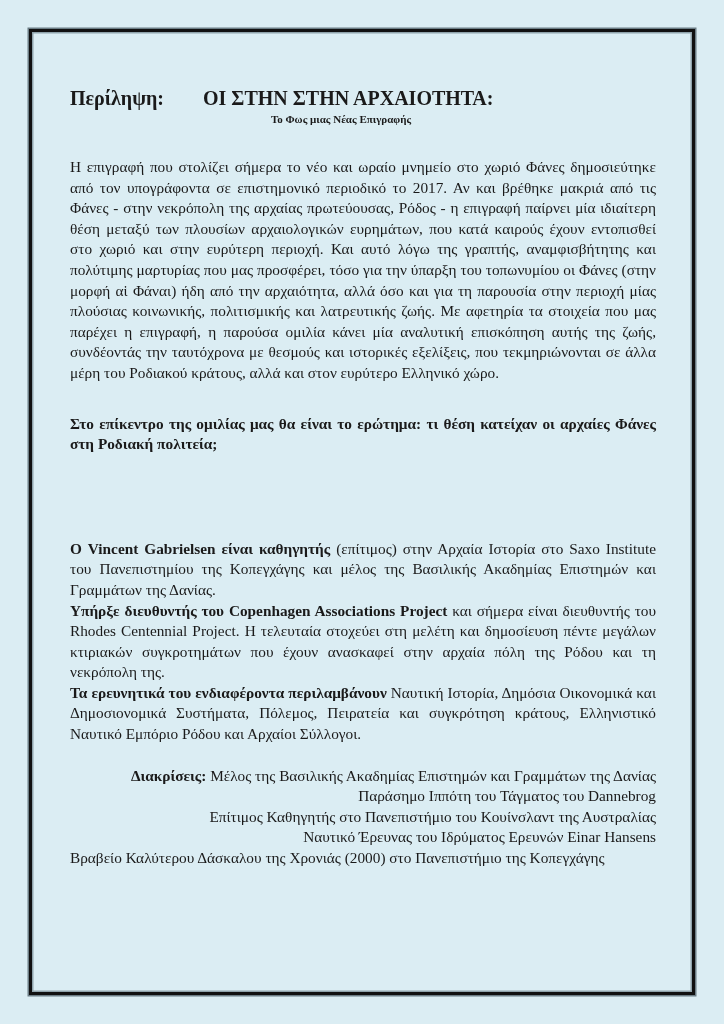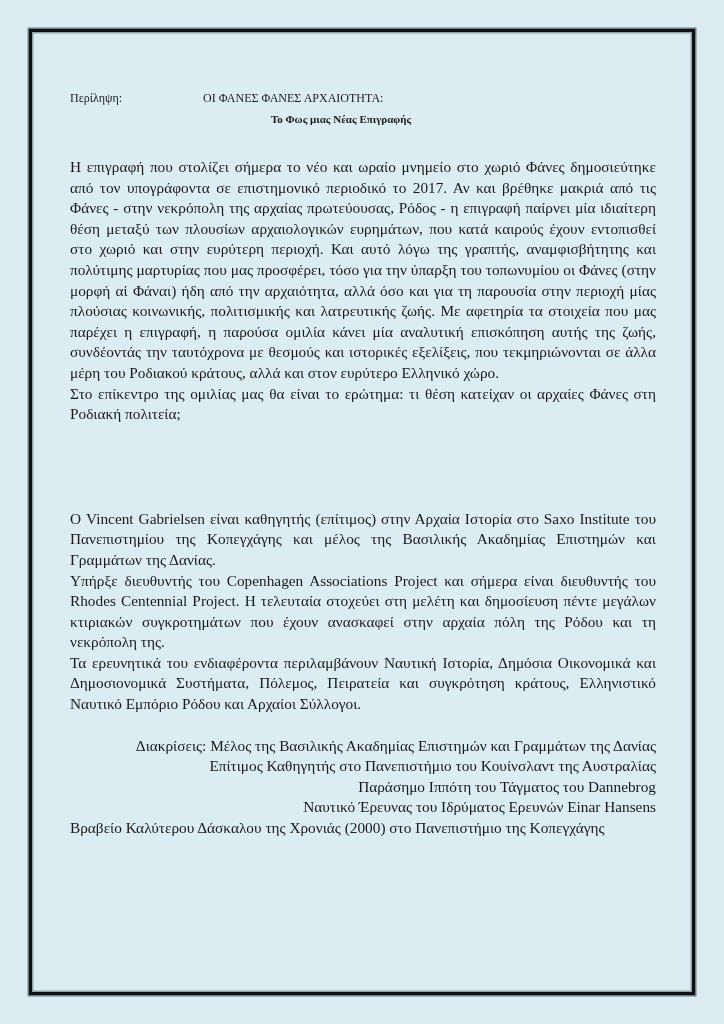--- a/index.html
+++ b/index.html
@@ -19,41 +19,41 @@
       box-shadow: 0 0 0 1.5px #6b7c84, inset 0 0 0 1.5px #8fa3ab;
       box-sizing: content-box;
     }
     .content {
       position: absolute;
       left: 70px; top: 88px;
       width: 586px;
       font-size: 15.3px;
       line-height: 20.6px;
     }
-    .title-row { display: flex; font-weight: normal; font-size: 12px; line-height: 21px; }
+    .title-row { display: flex; font-weight: bold; font-size: 20px; line-height: 21px; }
     .title-label { width: 133px; }
     .title-main { flex: 1; }
     .title-sub { text-align: center; font-weight: bold; font-size: 11px; line-height: 21px; padding-right: 44px; }
     p { margin: 0; text-align: justify; }
     .gap-sm { height: 17px; }
     .gap-lg { height: 63px; }
     .gap-md { height: 21px; }
-    .b { font-weight: normal; }
+    .b { font-weight: bold; margin-top: 30px; }
     .list-item { text-align: right; }
     .last-award { text-align: justify; text-align-last: left; }
   </style>
 </head>
 <body>
 
 <div class="frame"></div>
 
 <div class="content">
   <div class="title-row">
     <span class="title-label">Περίληψη:</span>
-    <span class="title-main">ΟΙ ΦΑΝΕΣ ΦΑΝΕΣ ΑΡΧΑΙΟΤΗΤΑ:</span>
+    <span class="title-main">ΟΙ ΣΤΗΝ ΣΤΗΝ ΑΡΧΑΙΟΤΗΤΑ:</span>
   </div>
   <div class="title-sub">Το Φως μιας Νέας Επιγραφής</div>
 
   <div class="gap-sm" style="height:27px"></div>
 
   <p>Η επιγραφή που στολίζει σήμερα το νέο και ωραίο μνημείο στο χωριό Φάνες δημοσιεύτηκε από τον υπογράφοντα σε επιστημονικό περιοδικό το 2017. Αν και βρέθηκε μακριά από τις Φάνες - στην νεκρόπολη της αρχαίας πρωτεύουσας, Ρόδος - η επιγραφή παίρνει μία ιδιαίτερη θέση μεταξύ των πλουσίων αρχαιολογικών ευρημάτων, που κατά καιρούς έχουν εντοπισθεί στο χωριό και στην ευρύτερη περιοχή. Και αυτό λόγω της γραπτής, αναμφισβήτητης και πολύτιμης μαρτυρίας που μας προσφέρει, τόσο για την ύπαρξη του τοπωνυμίου οι Φάνες (στην μορφή αἱ Φάναι) ήδη από την αρχαιότητα, αλλά όσο και για τη παρουσία στην περιοχή μίας πλούσιας κοινωνικής, πολιτισμικής και λατρευτικής ζωής. Με αφετηρία τα στοιχεία που μας παρέχει η επιγραφή, η παρούσα ομιλία κάνει μία αναλυτική επισκόπηση αυτής της ζωής, συνδέοντάς την ταυτόχρονα με θεσμούς και ιστορικές εξελίξεις, που τεκμηριώνονται σε άλλα μέρη του Ροδιακού κράτους, αλλά και στον ευρύτερο Ελληνικό χώρο.</p>
   <p class="b last-award">Στο επίκεντρο της ομιλίας μας θα είναι το ερώτημα: τι θέση κατείχαν οι αρχαίες Φάνες στη Ροδιακή πολιτεία;</p>
 
   <div class="gap-lg"></div>
 
@@ -61,18 +61,18 @@
   <div class="gap-md"></div>
 
   <p><span class="b">Ο Vincent Gabrielsen είναι καθηγητής</span><span> (επίτιμος) στην Αρχαία Ιστορία στο Saxo Institute του Πανεπιστημίου της Κοπεγχάγης και μέλος της Βασιλικής Ακαδημίας Επιστημών και Γραμμάτων της Δανίας.</span></p>
   <p><span class="b">Υπήρξε διευθυντής του Copenhagen Associations Project</span><span> και σήμερα είναι διευθυντής του Rhodes Centennial Project. Η τελευταία στοχεύει στη μελέτη και δημοσίευση πέντε μεγάλων κτιριακών συγκροτημάτων που έχουν ανασκαφεί στην αρχαία πόλη της Ρόδου και τη νεκρόπολη της.</span></p>
   <p><span class="b">Τα ερευνητικά του ενδιαφέροντα περιλαμβάνουν</span><span> Ναυτική Ιστορία, Δημόσια Οικονομικά και Δημοσιονομικά Συστήματα, Πόλεμος, Πειρατεία και συγκρότηση κράτους, Ελληνιστικό Ναυτικό Εμπόριο Ρόδου και Αρχαίοι Σύλλογοι.</span></p>
 
   <div class="gap-md"></div>
 
   <div>
     <p class="list-item"><span class="b">Διακρίσεις:</span><span> Μέλος της Βασιλικής Ακαδημίας Επιστημών και Γραμμάτων της Δανίας</span></p>
+    <p class="list-item">Παράσημο Ιππότη του Τάγματος του Dannebrog</p>
     <p class="list-item">Επίτιμος Καθηγητής στο Πανεπιστήμιο του Κουίνσλαντ της Αυστραλίας</p>
-    <p class="list-item">Παράσημο Ιππότη του Τάγματος του Dannebrog</p>
     <p class="list-item">Ναυτικό Έρευνας του Ιδρύματος Ερευνών Einar Hansens</p>
     <p class="last-award">Βραβείο Καλύτερου Δάσκαλου της Χρονιάς (2000) στο Πανεπιστήμιο της Κοπεγχάγης</p>
   </div>
 </div>
 
 </body></html>

